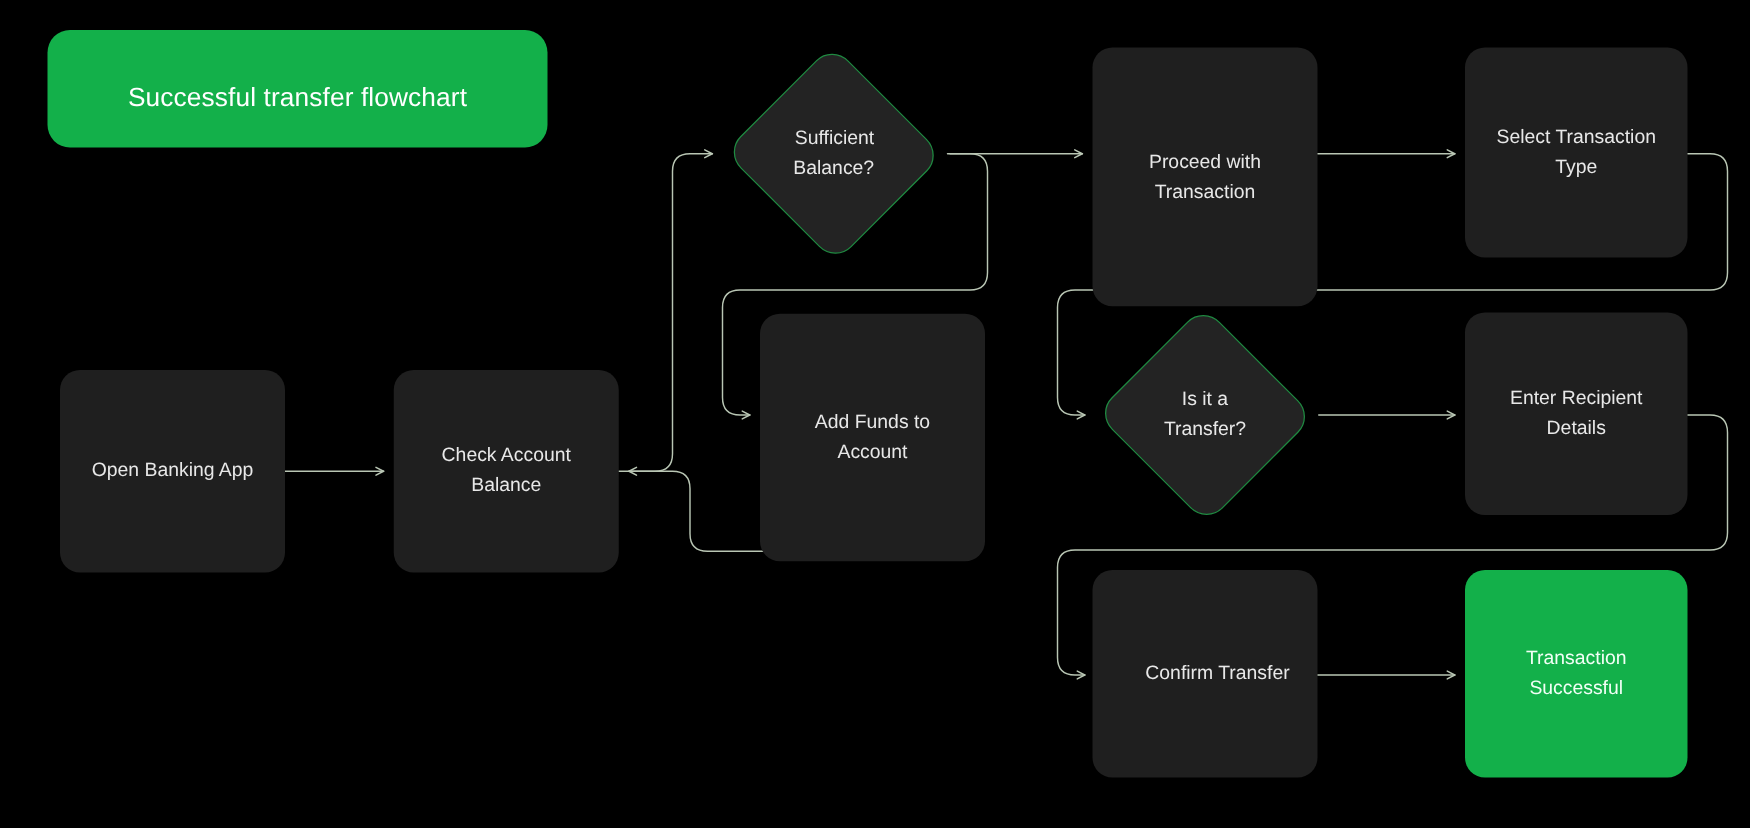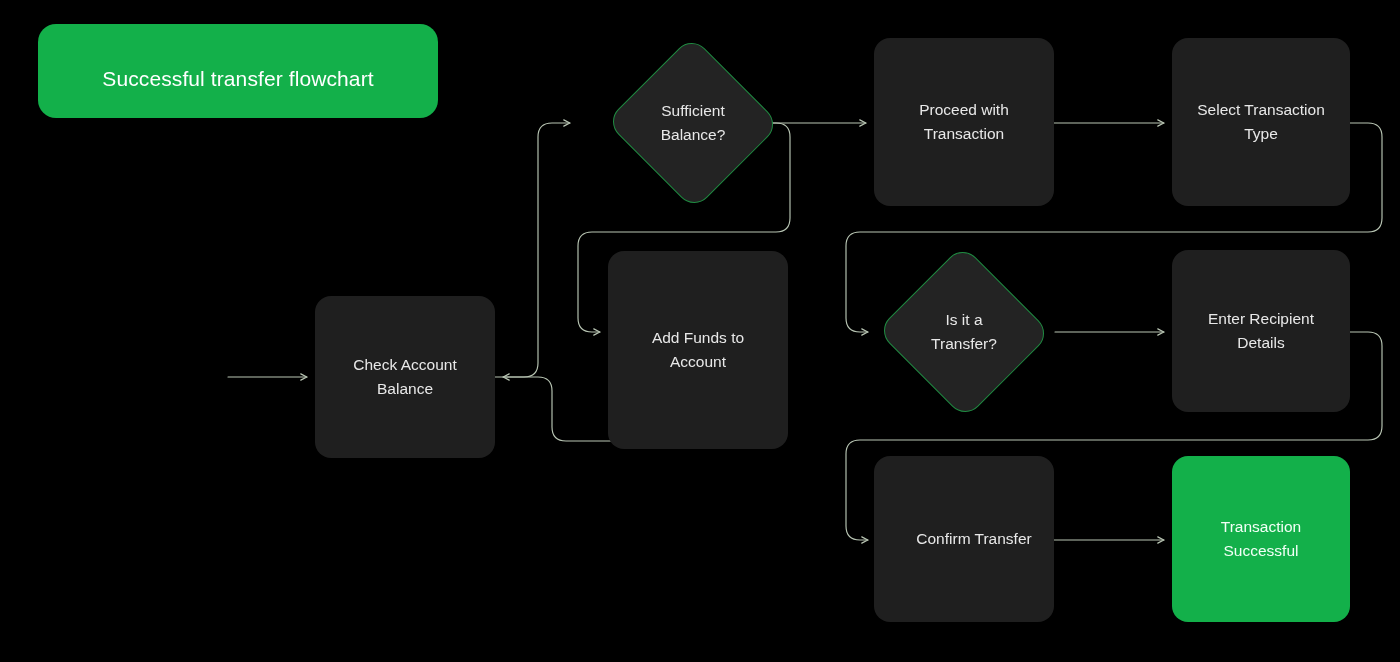--- a/index.html
+++ b/index.html
@@ -131,38 +131,41 @@
       <path d="M1350,123 L1368,123 Q1382,123 1382,137 L1382,218 Q1382,232 1368,232 L860,232 Q846,232 846,246 L846,318 Q846,332 860,332 L868,332"></path>
 
       <path d="M1055,332 L1164,332"></path>
 
       <path d="M1350,332 L1368,332 Q1382,332 1382,346 L1382,426 Q1382,440 1368,440 L860,440 Q846,440 846,454 L846,526 Q846,540 860,540 L868,540"></path>
 
       <path d="M1054,540 L1164,540"></path>
     </g>
   </svg>
 
+  <div class="node process" style="left:48px; top:296px; width:180px; height:162px;">
+    <span class="label">Open Banking App</span>
+  </div>
 
   <div class="node process" style="left:315px; top:296px; width:180px; height:162px;justify-content:center;">
     <span class="label">Check Account
 Balance</span>
   </div>
 
-  <div class="node decision" style="left:604px; top:38px; width:178px; height:170px;">
+  <div class="node decision" style="left:578px; top:38px; width:178px; height:170px;text-align:right;">
     <span class="dia" style="width:122px; height:122px; margin-left:-61px; margin-top:-61px; transform:rotate(45deg) scale(1.03,1.0);"></span>
     <span class="label">Sufficient
 Balance?</span>
   </div>
 
   <div class="node process" style="left:608px; top:251px; width:180px; height:198px;">
     <span class="label">Add Funds to
 Account</span>
   </div>
 
-  <div class="node process" style="left:874px; top:38px; width:180px; height:168px;">
+  <div class="node process" style="left:874px; top:38px; width:180px; height:207px;">
     <span class="label">Proceed with
 Transaction</span>
   </div>
 
   <div class="node process" style="left:1172px; top:38px; width:178px; height:168px;">
     <span class="label">Select Transaction
 Type</span>
   </div>
 
   <div class="node decision" style="left:875px; top:247px; width:178px; height:170px;">

